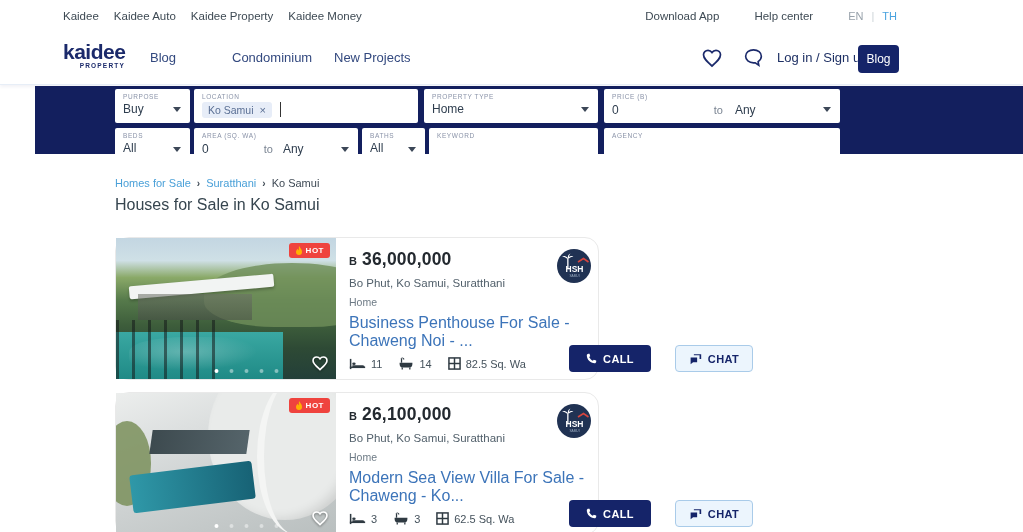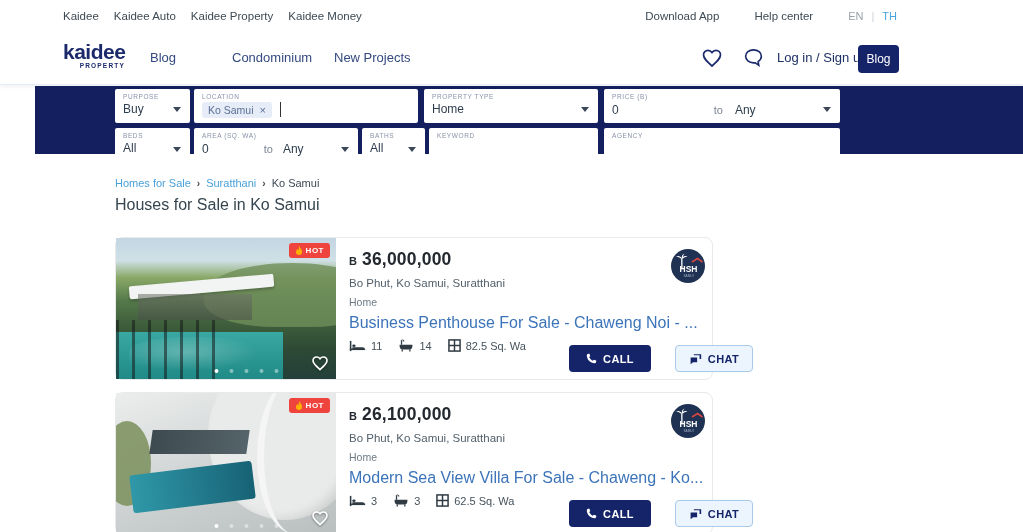--- a/index.html
+++ b/index.html
@@ -62,22 +62,22 @@
   .f-area .to { margin-left:55px; } .f-area .max { margin-left:10px; }
 
   
   .breadcrumb { position:absolute; top:177px; left:115px; display:flex; gap:6px; align-items:center; font-size:11px; }
   .breadcrumb .bc-link { color:#4aa0d8; cursor:pointer; }
   .breadcrumb .bc-sep { color:#3f4a55; font-size:10px; font-weight:700; }
   .breadcrumb .bc-cur { color:#3f4a55; }
   .page-title { position:absolute; top:196px; left:115px; font-size:16px; color:#36454f; }
 
   
-  .card { position:absolute; left:115px; width:598px; height:143px; background:#fff;
-          border:1px solid #e9e9e9; border-radius:8px; display:flex; }
+  .card { position:absolute; left:115px; width:484px; height:143px; background:#fff;
+          border:1px solid #e9e9e9; border-radius:14px; display:flex; }
   .card1 { top:237px; } .card2 { top:392px; }
   .card-img { position:relative; width:220px; height:141px; overflow:hidden; flex-shrink:0; cursor:pointer; }
 
   
   .scene1 { position:absolute; inset:0;
     background:linear-gradient(180deg,#c3d6e2 0%,#cfe0e6 16%,#8aa968 28%,#567a4b 44%,#3d5d3b 62%,#2e4a35 78%,#233f39 100%); }
   .scene1 .hill { position:absolute; left:40%; top:18%; width:80%; height:45%; background:#6f8f5a;
     border-radius:50% 50% 40% 40%; opacity:.8; }
   .scene1 .roof { position:absolute; left:6%; top:30%; width:66%; height:9%; background:#f2f4f3;
     transform:rotate(-5deg); border-radius:2px; box-shadow:0 2px 3px rgba(0,0,0,.25); }

